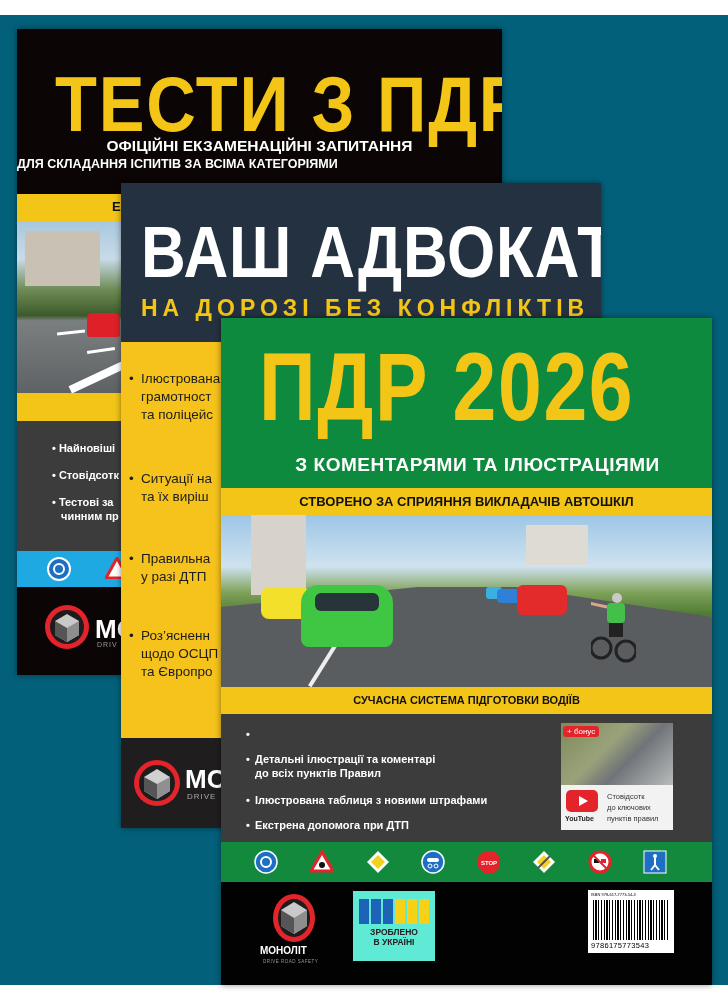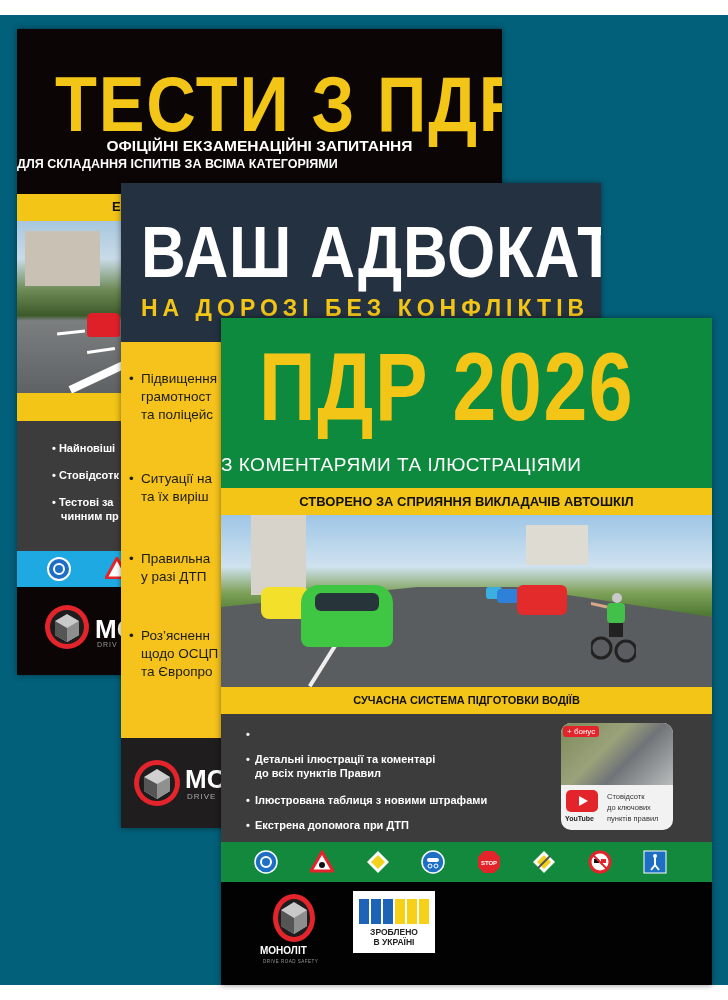--- a/index.html
+++ b/index.html
@@ -41,53 +41,53 @@
   .b2 .yellow .li .dot { display:inline-block; width: 12px; }
   .b2 .bottom { position: absolute; left: 0; top: 555px; width: 100%; height: 90px; background: #1f1d1e; }
   .b2 .logo { position: absolute; left: 12px; top: 576px; }
   .b2 .logo-text { position:absolute; left: 64px; top: 581px; color:#fff; font-size: 26px; font-weight:bold; }
   .b2 .logo-sub { position:absolute; left: 66px; top: 609px; color:#aaa; font-size: 8px; letter-spacing: 1px; }
 
   
   .b3 { left: 221px; top: 318px; width: 491px; height: 667px; background: #0a0a0a; }
   .b3 .green { position: absolute; left: 0; top: 0; width: 100%; height: 170px; background: #0e8a3e; }
   .b3 .title { position: absolute; left: 38px; top: 14px; color: #f3c517; font-size: 96px; font-weight: bold; font-family: "Liberation Sans", sans-serif; transform: scaleX(0.82); transform-origin: left top; white-space: nowrap; letter-spacing: 2px; }
-  .b3 .sub { position: absolute; left: 0; width: 100%; top: 136px; text-align: left; color: #fff; font-size: 19px; font-weight: normal; letter-spacing: 0.5px; font-family: "Liberation Sans", sans-serif; }
+  .b3 .sub { position: absolute; left: 0; width: 100%; top: 136px; text-align: center; color: #fff; font-size: 19px; font-weight: bold; letter-spacing: 0.5px; font-family: "Liberation Sans", sans-serif; padding-left: 22px; }
   .b3 .yband { position: absolute; left: 0; top: 170px; width: 100%; height: 33px; background: #f3c517; text-align: center; font-size: 13px; font-weight: bold; color: #111; line-height: 27px; }
   .b3 .photo { position: absolute; left: 0; top: 197px; width: 100%; height: 172px; overflow: hidden;
      background: linear-gradient(180deg, #9ec6e6 0%, #cfe2ef 30%, #7fa25a 45%, #4f7a33 58%, #6c6f70 62%, #5b5e60 100%); }
   .b3 .photo .bldL { position:absolute; left: 30px; top: 0px; width: 55px; height: 80px; background:#d7d3ca; }
   .b3 .photo .bldR { position:absolute; left: 305px; top: 10px; width: 62px; height: 40px; background:#dedbd3; }
   .b3 .photo .road { position:absolute; left: 0; top: 72px; width: 100%; height: 100px; background:#5a5d5f; clip-path: polygon(0 20%, 40% 0, 60% 0, 100% 30%, 100% 100%, 0 100%); }
   .b3 .photo .line { position:absolute; left: 145px; top: 78px; width: 4px; height: 110px; background:#eee; transform: rotate(32deg); transform-origin: top; }
   .b3 .photo .carG { position:absolute; left: 80px; top: 70px; width: 92px; height: 62px; background:#3fc744; border-radius: 18px 18px 8px 8px; }
   .b3 .photo .carG .ws { position:absolute; left: 14px; top: 8px; width: 64px; height: 18px; background:#27343a; border-radius: 6px; }
   .b3 .photo .carY { position:absolute; left: 40px; top: 72px; width: 48px; height: 32px; background:#f2e02a; border-radius: 8px; }
   .b3 .photo .carR { position:absolute; left: 296px; top: 70px; width: 50px; height: 30px; background:#e32b2b; border-radius: 6px; }
   .b3 .photo .carB1 { position:absolute; left: 276px; top: 74px; width: 24px; height: 14px; background:#2f80d8; border-radius: 4px; }
   .b3 .photo .carB2 { position:absolute; left: 265px; top: 72px; width: 16px; height: 12px; background:#3bb0e0; border-radius: 3px; }
   .b3 .photo .bike { position:absolute; left: 370px; top: 78px; width: 45px; height: 70px; }
   .b3 .yband2 { position: absolute; left: 0; top: 369px; width: 100%; height: 27px; background: #f3c517; text-align: center; font-size: 11px; font-weight: bold; color: #111; line-height: 27px; }
   .b3 .dark { position: absolute; left: 0; top: 396px; width: 100%; height: 128px; background: #3d3c3d; }
   .b3 .dark .li { position: absolute; left: 34px; color: #fff; font-size: 11px; font-weight: bold; line-height: 14px; }
   .b3 .dark .li .dot { position:absolute; left: -9px; }
-  .b3 .bonus { position: absolute; left: 340px; top: 405px; width: 112px; height: 107px; background: #f2f2f2; border-radius: 10px; overflow: hidden; }
+  .b3 .bonus { position: absolute; left: 340px; top: 405px; width: 112px; height: 107px; background: #f2f2f2; border-radius: 0; overflow: hidden; }
   .b3 .bonus .img { position:absolute; left: 0; top: 0; width: 100%; height: 62px; background: linear-gradient(135deg, #7d8a5a 0%, #9aa27a 40%, #707478 60%, #b9bcbc 100%); }
   .b3 .bonus .tag { position:absolute; left: 2px; top: 3px; background:#e3252b; color:#fff; font-size: 8px; padding: 1px 4px; border-radius: 3px; }
   .b3 .bonus .yt { position:absolute; left: 5px; top: 67px; width: 32px; height: 22px; background:#e3252b; border-radius: 5px; }
   .b3 .bonus .yt:after { content:""; position:absolute; left: 13px; top: 6px; border-left: 9px solid #fff; border-top: 5px solid transparent; border-bottom: 5px solid transparent; }
   .b3 .bonus .ytlbl { position:absolute; left: 4px; top: 92px; font-size: 7px; font-weight:bold; color:#222; }
   .b3 .bonus .desc { position:absolute; left: 46px; top: 68px; font-size: 7.5px; line-height: 11px; color:#333; }
   .b3 .signs { position: absolute; left: 0; top: 524px; width: 100%; height: 40px; background: #12893d; }
   .b3 .signs .sg { position:absolute; top: 8px; width: 24px; height: 24px; }
   .b3 .footer { position: absolute; left: 0; top: 564px; width: 100%; height: 103px; background: #020202; }
   .b3 .mlogo { position:absolute; left: 50px; top: 575px; }
   .b3 .mtext { position:absolute; left: 39px; top: 627px; color:#fff; font-size: 10px; font-weight:bold; }
   .b3 .msub { position:absolute; left: 42px; top: 641px; color:#999; font-size: 4.5px; letter-spacing: 0.5px; }
-  .b3 .ua { position:absolute; left: 132px; top: 573px; width: 82px; height: 62px; background:#ffffff; }
+  .b3 .ua { position:absolute; left: 132px; top: 573px; width: 82px; height: 70px; background:#5eead4; }
   .b3 .ua .stripes { position:absolute; left: 6px; top: 8px; width: 70px; height: 25px; display:flex; gap: 2px; }
   .b3 .ua .stripes i { display:block; flex: 1; }
   .b3 .ua .t { position:absolute; left: 0; width: 100%; top: 36px; text-align:center; font-size: 8.5px; font-weight:bold; line-height: 10px; color:#222; }
   .b3 .barcode { position:absolute; left: 367px; top: 572px; width: 86px; height: 63px; background:#fff; }
   .b3 .barcode .isbn { position:absolute; left: 3px; top: 2px; font-size: 4px; color:#000; white-space:nowrap; }
   .b3 .barcode .bars { position:absolute; left: 5px; top: 10px; width: 76px; height: 40px;
      background: repeating-linear-gradient(90deg, #000 0 1px, #fff 1px 2px, #000 2px 4px, #fff 4px 5px, #000 5px 6px, #fff 6px 8px, #000 8px 9px, #fff 9px 11px); }
   .b3 .barcode .num { position:absolute; left: 3px; top: 51px; font-size: 7.5px; color:#000; letter-spacing: 0.3px; white-space:nowrap; }
 </style>
 </head>
@@ -134,21 +134,21 @@
     </svg>
   <div class="logo-text">МО</div>
   <div class="logo-sub">DRIV</div>
 </div>
 
 <div class="book b2">
   <div class="title">ВАШ АДВОКАТ</div>
   <div class="sub">НА ДОРОЗІ БЕЗ КОНФЛІКТІВ</div>
   <div class="yellow">
     <div class="li" style="top:28px">
-      <div><span class="dot">•</span><span>Підвищення</span></div>
+      <div><span class="dot">•</span><span>Ілюстрована</span></div>
       <div><span class="dot"></span><span>грамотност</span></div>
       <div><span class="dot"></span><span>та поліцейс</span></div>
     </div>
     <div class="li" style="top:208px">
       <div><span class="dot">•</span><span>Правильна</span></div>
       <div><span class="dot"></span><span>у разі ДТП</span></div>
     </div>
     <div class="li" style="top:128px">
       <div><span class="dot">•</span><span>Ситуації на</span></div>
       <div><span class="dot"></span><span>та їх виріш</span></div>
@@ -274,13 +274,18 @@
         <i style="background:#1d63b8"></i>
         <i style="background:#f7d117"></i>
         <i style="background:#f7d117"></i>
         <i style="background:#f7d117"></i>
     </div>
     <div class="t">
         <div>ЗРОБЛЕНО</div>
         <div>В УКРАЇНІ</div>
       </div>
   </div>
+  <div class="barcode">
+    <div class="isbn">ISBN  978-617-7773-54-3</div>
+    <div class="bars"></div>
+    <div class="num">9786175773543</div>
+  </div>
 </div>
 
 </body></html>

